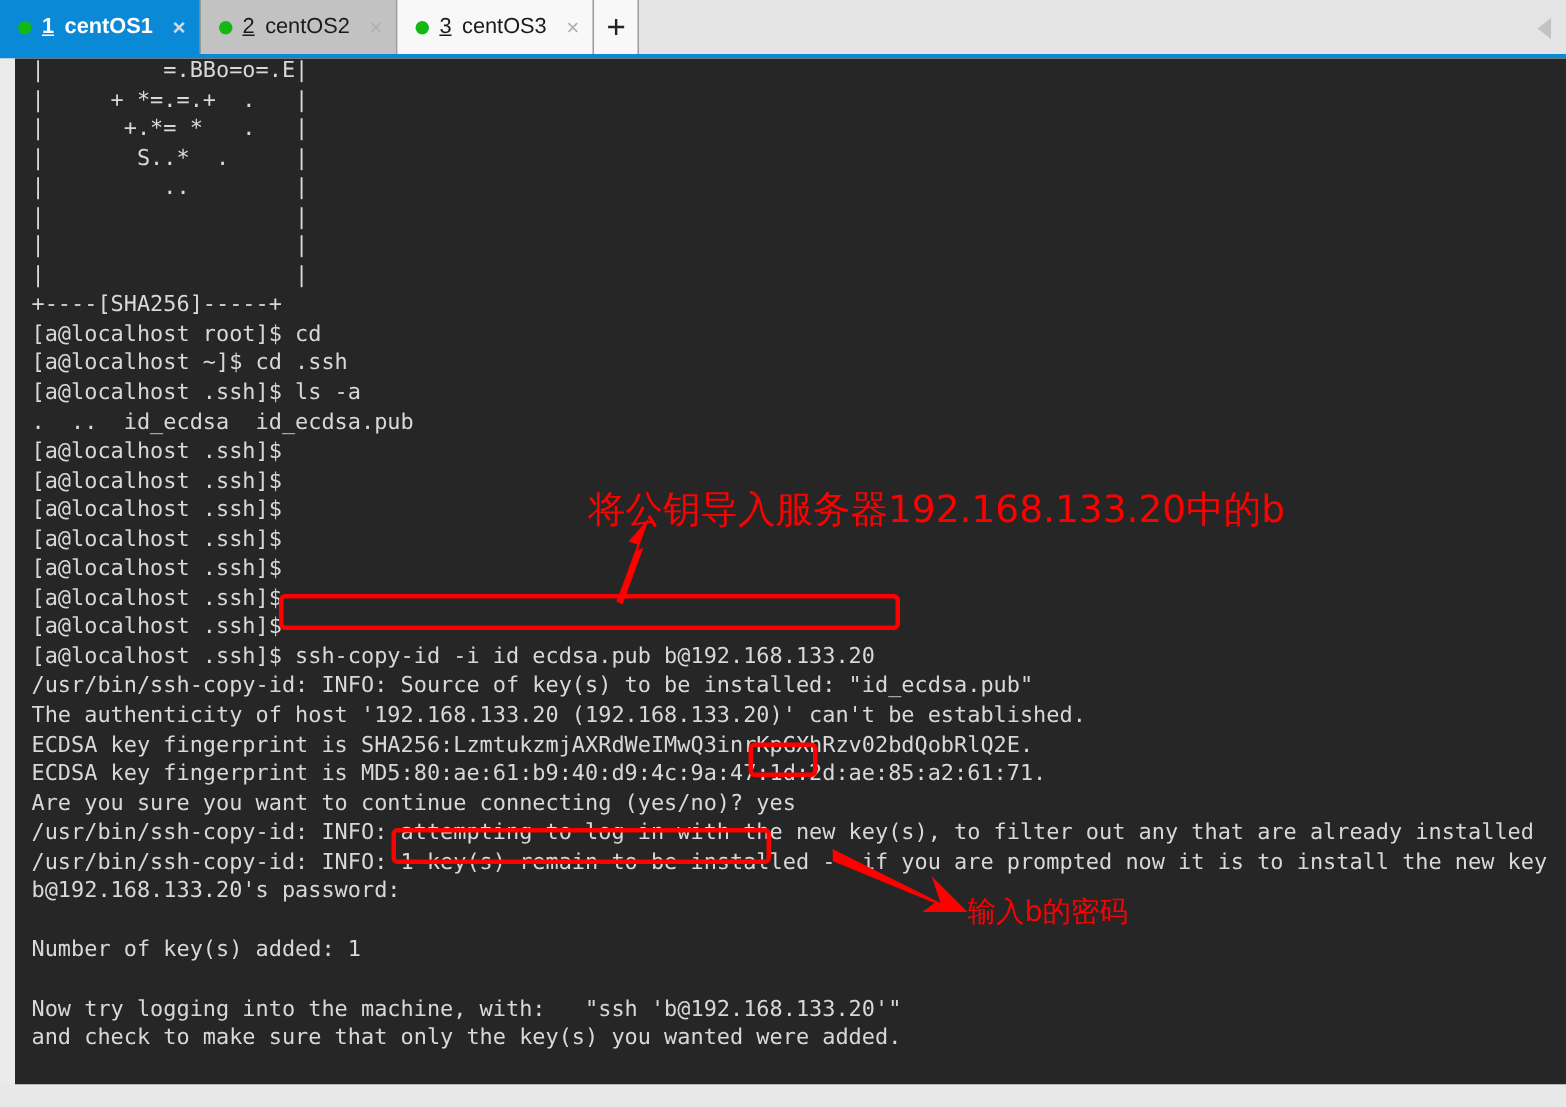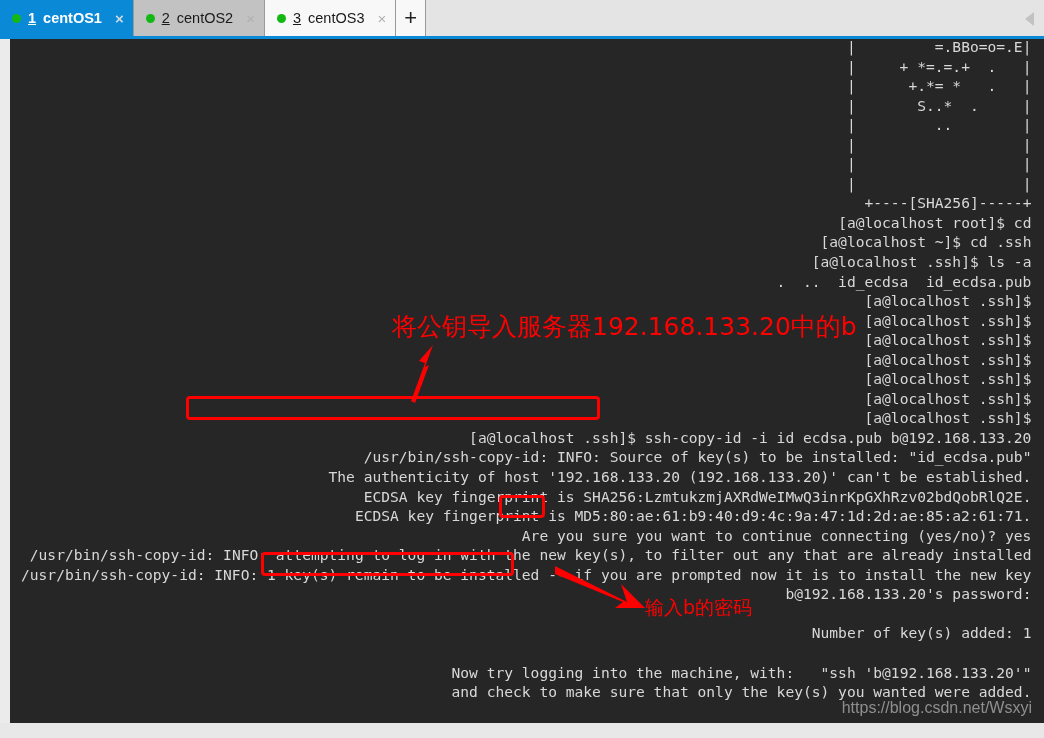--- a/index.html
+++ b/index.html
@@ -89,21 +89,21 @@
   }
   #term-lines {
     position: absolute;
     left: 11px; top: -2px;
     font-family: "DejaVu Sans Mono", monospace;
     font-size: 14.6px;
     line-height: 19.55px;
     color: #d8d8d8;
     white-space: pre;
   }
-  .tline { height: 19.55px; text-align: right; }
+  .tline { height: 19.55px; }
 
   #watermark {
     position: absolute;
     right: 12px; bottom: 6px;
     font-size: 16px;
     color: #8f8f8f;
     font-family: "Liberation Sans", sans-serif;
   }
 
   
@@ -171,37 +171,36 @@
 
   <div id="tabbar-rest">
     <div id="tabbar-scroll-left"></div>
   </div>
 </div>
 <div id="tabbar-underline"></div>
 
 <div id="terminal-wrap">
   <div id="terminal">
     <div id="term-lines"><div class="tline">|         =.BBo=o=.E|</div><div class="tline">|     + *=.=.+  .   |</div><div class="tline">|      +.*= *   .   |</div><div class="tline">|       S..*  .     |</div><div class="tline">|         ..        |</div><div class="tline">|                   |</div><div class="tline">|                   |</div><div class="tline">|                   |</div><div class="tline">+----[SHA256]-----+</div><div class="tline">[a@localhost root]$ cd</div><div class="tline">[a@localhost ~]$ cd .ssh</div><div class="tline">[a@localhost .ssh]$ ls -a</div><div class="tline">.  ..  id_ecdsa  id_ecdsa.pub</div><div class="tline">[a@localhost .ssh]$</div><div class="tline">[a@localhost .ssh]$</div><div class="tline">[a@localhost .ssh]$</div><div class="tline">[a@localhost .ssh]$</div><div class="tline">[a@localhost .ssh]$</div><div class="tline">[a@localhost .ssh]$</div><div class="tline">[a@localhost .ssh]$</div><div class="tline">[a@localhost .ssh]$ ssh-copy-id -i id ecdsa.pub b@192.168.133.20</div><div class="tline">/usr/bin/ssh-copy-id: INFO: Source of key(s) to be installed: "id_ecdsa.pub"</div><div class="tline">The authenticity of host '192.168.133.20 (192.168.133.20)' can't be established.</div><div class="tline">ECDSA key fingerprint is SHA256:LzmtukzmjAXRdWeIMwQ3inrKpGXhRzv02bdQobRlQ2E.</div><div class="tline">ECDSA key fingerprint is MD5:80:ae:61:b9:40:d9:4c:9a:47:1d:2d:ae:85:a2:61:71.</div><div class="tline">Are you sure you want to continue connecting (yes/no)? yes</div><div class="tline">/usr/bin/ssh-copy-id: INFO: attempting to log in with the new key(s), to filter out any that are already installed</div><div class="tline">/usr/bin/ssh-copy-id: INFO: 1 key(s) remain to be installed -- if you are prompted now it is to install the new key</div><div class="tline">b@192.168.133.20's password:</div><div class="tline"></div><div class="tline">Number of key(s) added: 1</div><div class="tline"></div><div class="tline">Now try logging into the machine, with:   "ssh 'b@192.168.133.20'"</div><div class="tline">and check to make sure that only the key(s) you wanted were added.</div><div class="tline"></div><div class="tline">[a@localhost .ssh]$ </div></div>
-    <div id="watermark">https://blog.csdn.net/Wsxyi</div>
   </div>
 </div>
 
 <div id="overlay">
 
   <div class="anno-box" style="left:186px; top:396px; width:414px; height:24px;"></div>
 
   <div class="anno-box" style="left:499px; top:495px; width:46px; height:23px;"></div>
 
   <div class="anno-box" style="left:261px; top:552px; width:253px; height:24px;"></div>
 
   <svg style="position:absolute; left:385px; top:345px; width:80px; height:60px;" viewBox="0 0 80 60">
     <polygon points="48,0 40,22 44,20 30,58 26,56 40,18 34,16" fill="#ff0000"></polygon>
   </svg>
 
-  <div class="anno-text" style="left:392px; top:310px; font-size:25px;">将公钥导入服务器192.168.133.20中的b</div>
+  <div class="anno-text" style="left:392px; top:323px; font-size:25px;">将公钥导入服务器192.168.133.20中的b</div>
 
   <svg style="position:absolute; left:555px; top:566px; width:110px; height:60px;" viewBox="0 0 110 60">
     <polygon points="0,0 72,36 66,18 90,42 60,42 68,36 0,8" fill="#ff0000"></polygon>
   </svg>
 
   <div class="anno-text" style="left:645px; top:595px; font-size:19px;">输入b的密码</div>
 </div>
 
 <div id="bottom-strip">
   <span class="blur"></span>

